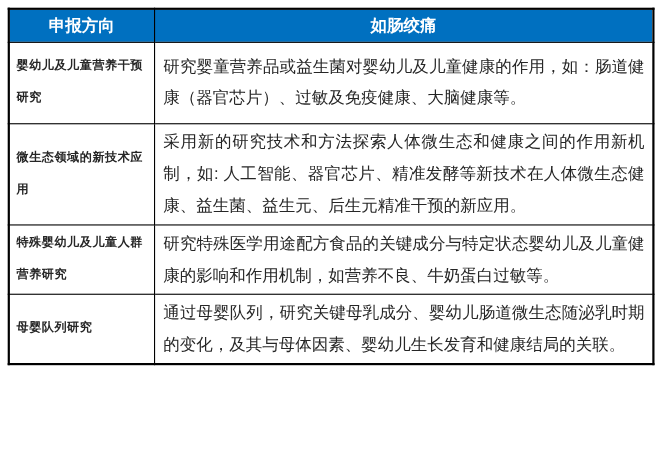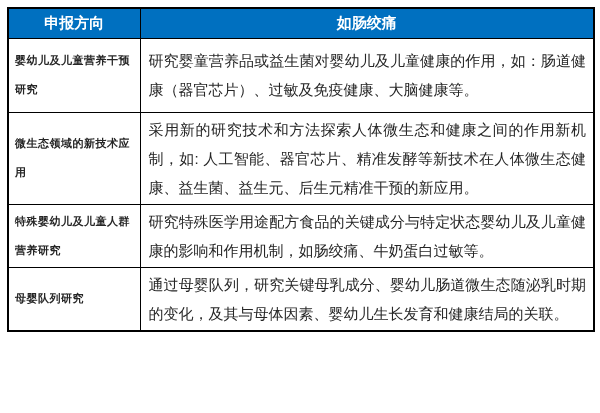--- a/index.html
+++ b/index.html
@@ -82,21 +82,21 @@
       <tr class="r1">
         <td class="dir">婴幼儿及儿童营养干预研究</td>
         <td class="con">研究婴童营养品或益生菌对婴幼儿及儿童健康的作用，如：肠道健康（器官芯片）、过敏及免疫健康、大脑健康等。</td>
       </tr>
       <tr class="r3">
         <td class="dir">微生态领域的新技术应用</td>
         <td class="con">采用新的研究技术和方法探索人体微生态和健康之间的作用新机制，如: 人工智能、器官芯片、精准发酵等新技术在人体微生态健康、益生菌、益生元、后生元精准干预的新应用。</td>
       </tr>
       <tr class="r4">
         <td class="dir">特殊婴幼儿及儿童人群营养研究</td>
-        <td class="con">研究特殊医学用途配方食品的关键成分与特定状态婴幼儿及儿童健康的影响和作用机制，如肠绞痛、牛奶蛋白过敏等。</td>
+        <td class="con">研究特殊医学用途配方食品的关键成分与特定状态婴幼儿及儿童健康的影响和作用机制，如营养不良、牛奶蛋白过敏等。</td>
       </tr>
       <tr class="r5">
         <td class="dir">母婴队列研究</td>
         <td class="con">通过母婴队列，研究关键母乳成分、婴幼儿肠道微生态随泌乳时期的变化，及其与母体因素、婴幼儿生长发育和健康结局的关联。</td>
       </tr>
     </tbody>
   </table>
 </div>
 
 </body></html>

